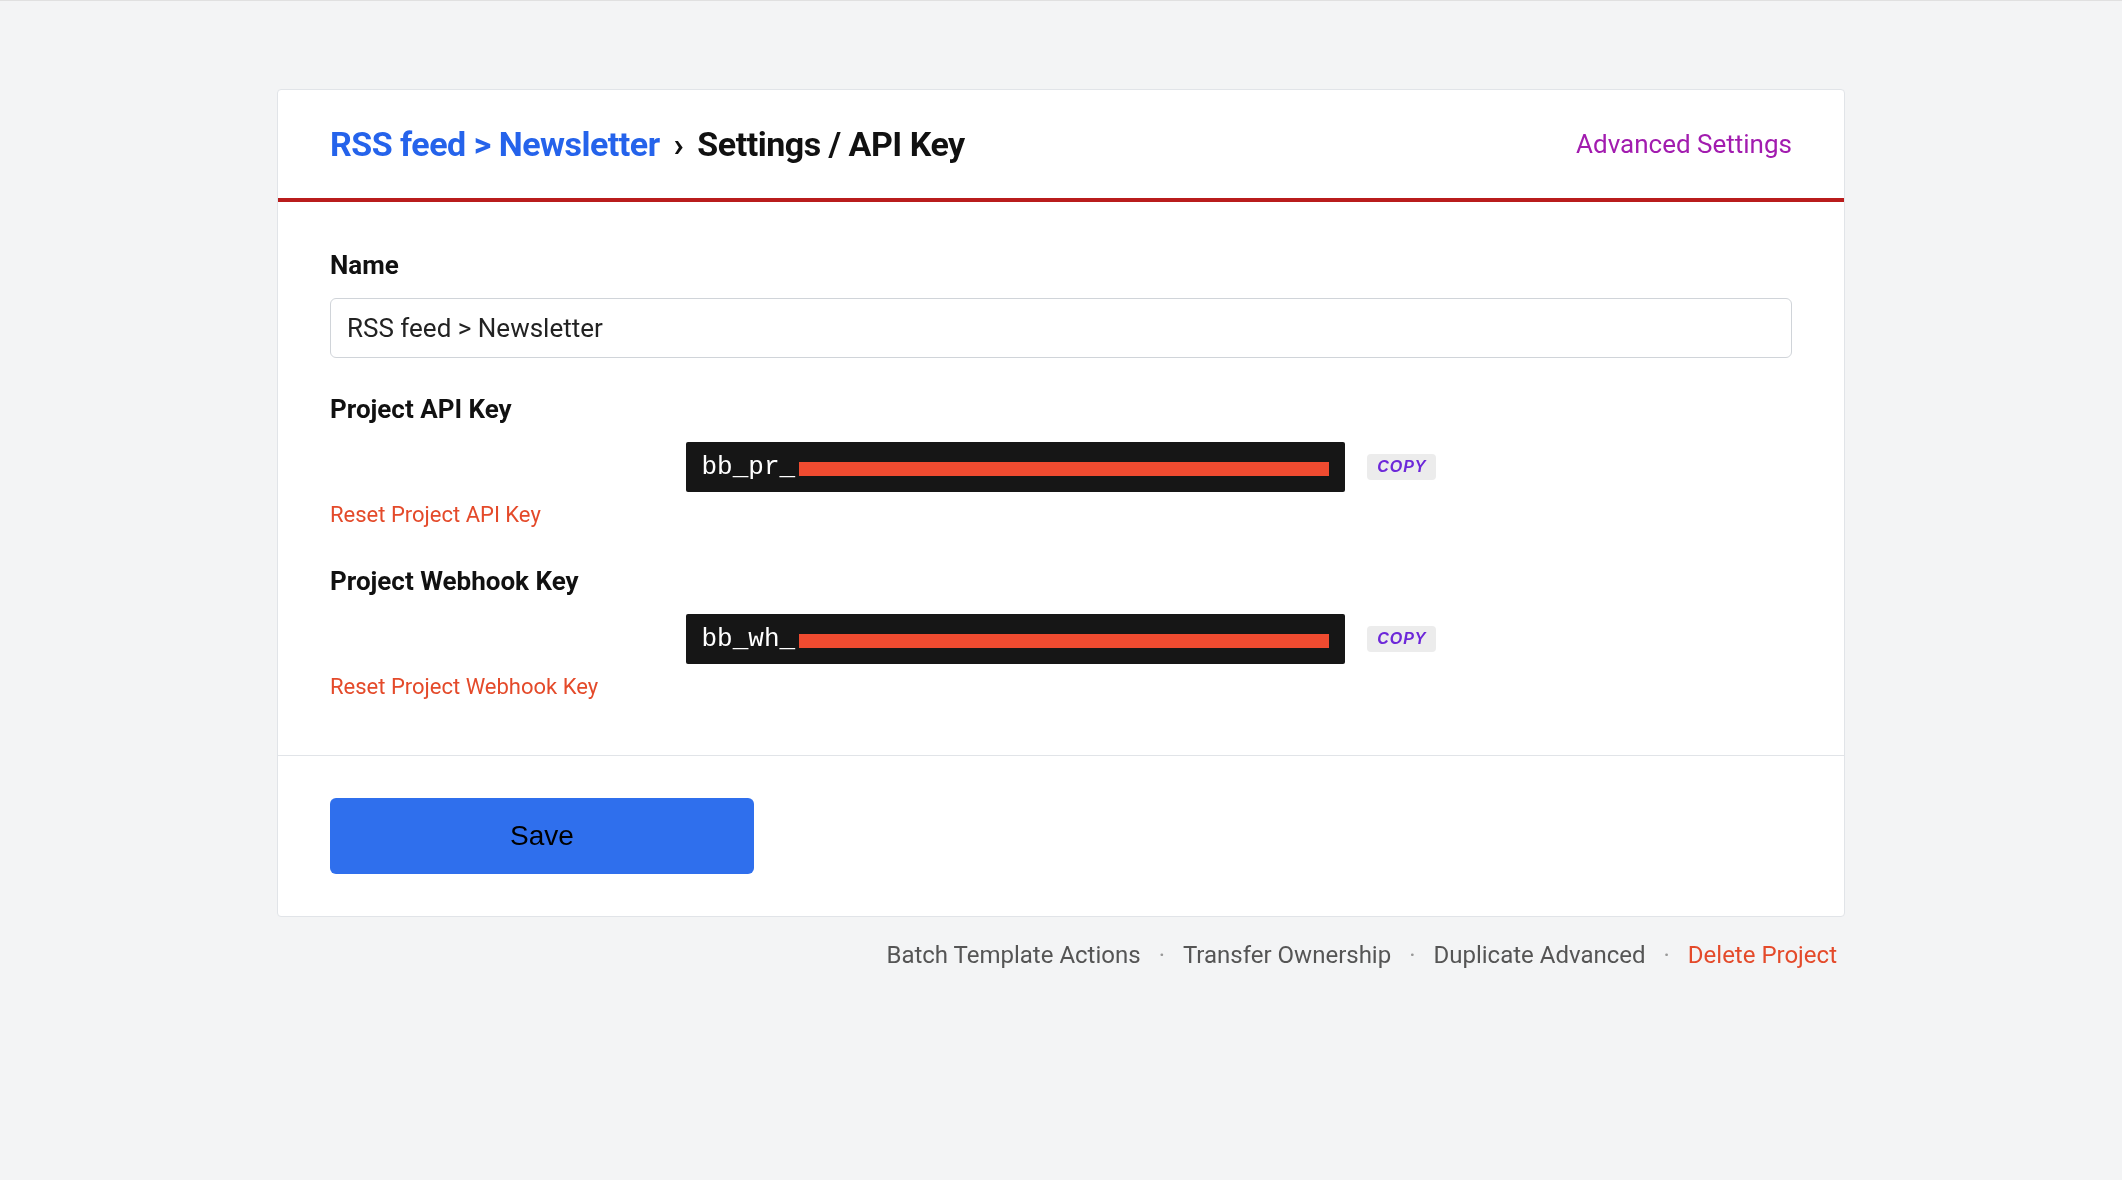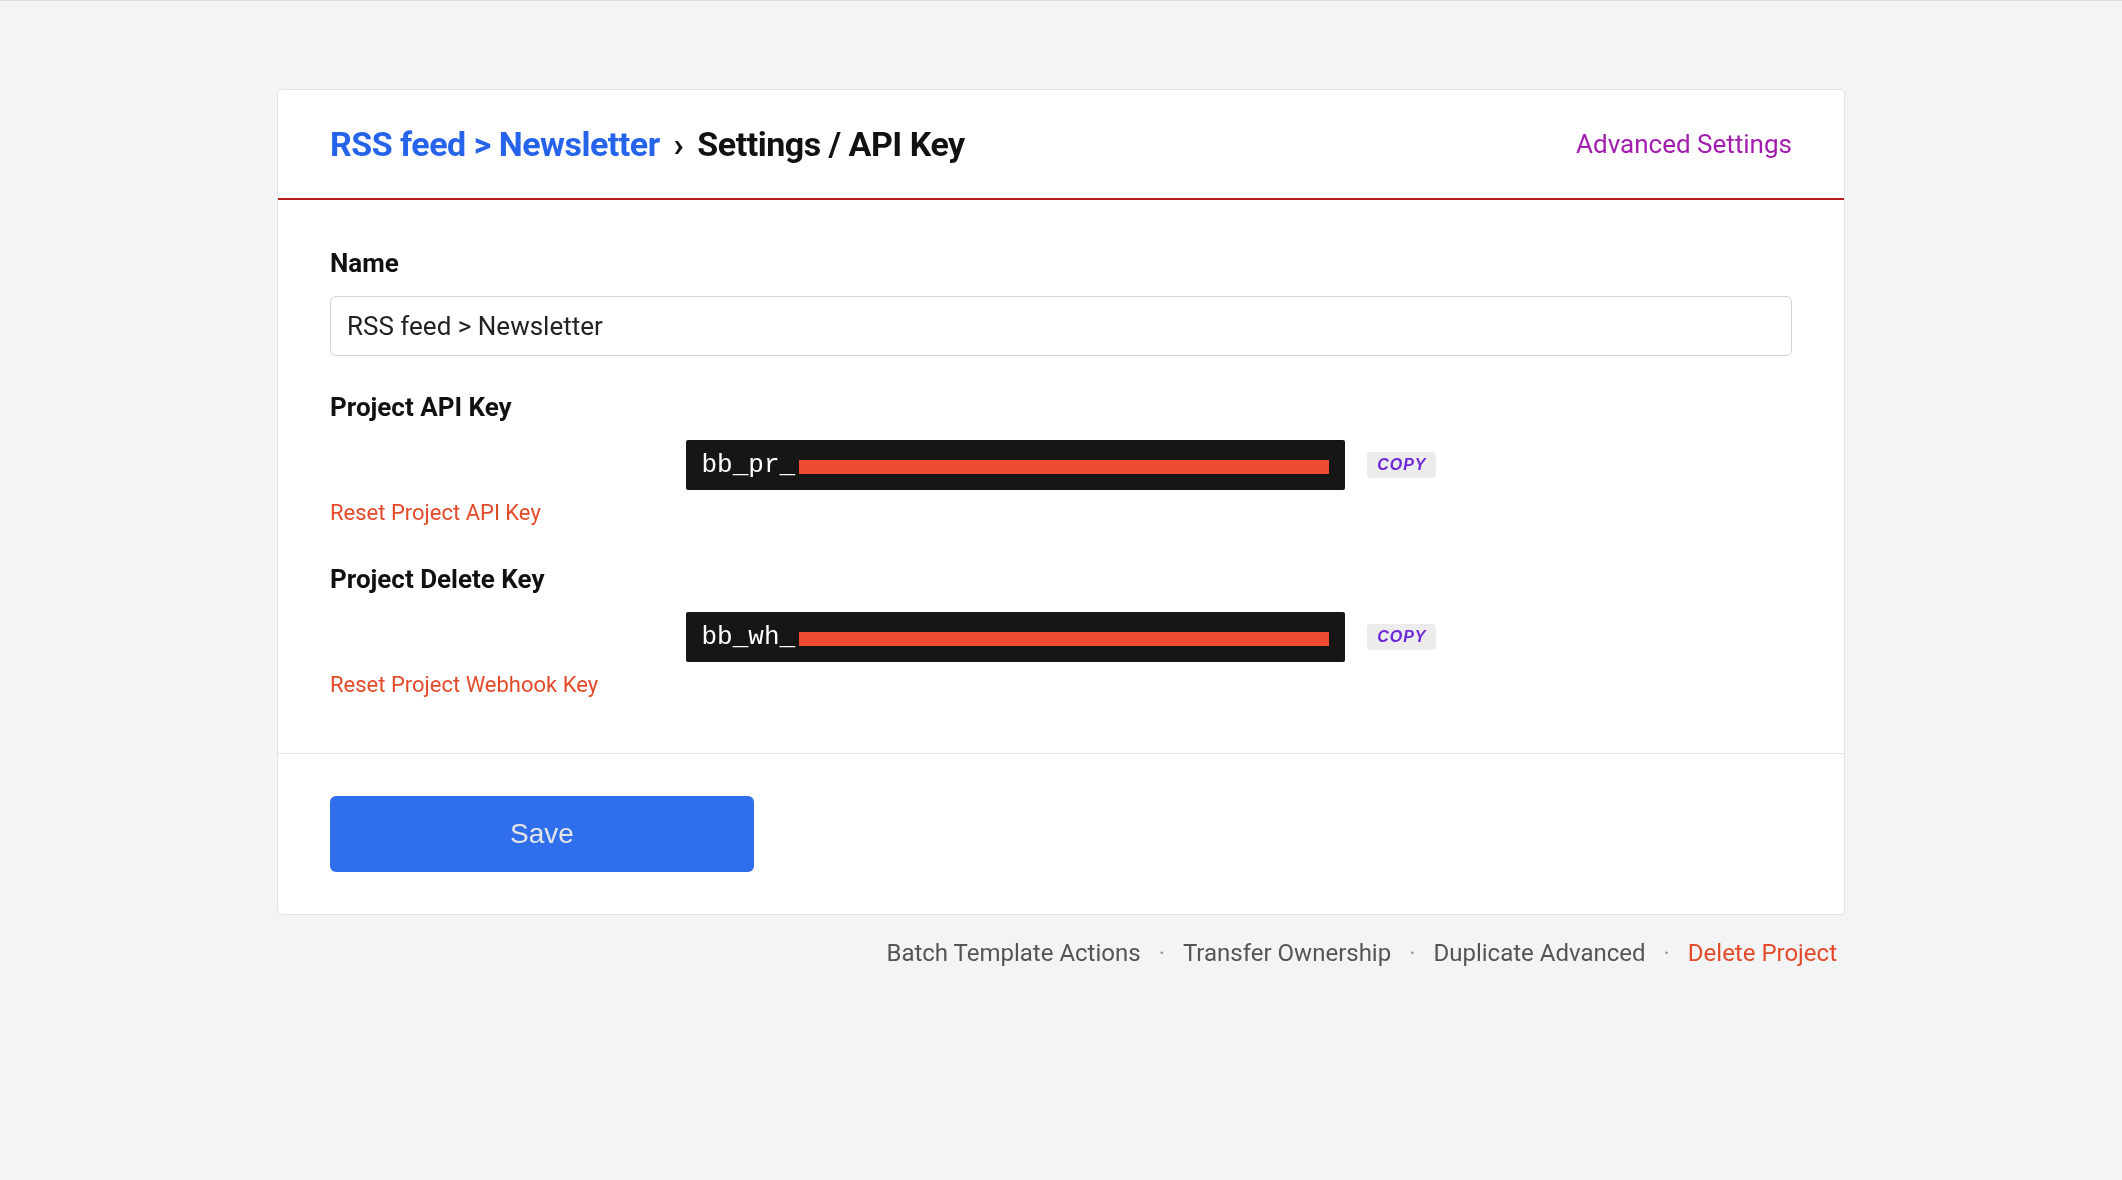--- a/index.html
+++ b/index.html
@@ -27,21 +27,21 @@
       border: 1px solid #e1e4e8;
       border-radius: 4px;
       margin: 88px auto 0 auto;
       width: 1568px;
     }
     .card-header {
       display: flex;
       justify-content: space-between;
       align-items: center;
       padding: 34px 52px 34px 52px;
-      border-bottom: 2px solid #b91c1c;
+      border-bottom: 4px solid #b91c1c;
     }
     .breadcrumb {
       font-size: 34px;
       font-weight: 700;
       letter-spacing: -0.5px;
     }
     .breadcrumb .bc-link {
       color: #2563eb;
     }
     .breadcrumb .bc-sep {
@@ -140,21 +140,21 @@
       cursor: pointer;
     }
     .reset-link.last {
       margin-bottom: 0;
     }
     .card-footer {
       padding: 42px 52px;
     }
     .save-btn {
       background: #2f6fed;
-      color: #e5e5e5;
+      color: #000000;
       border: none;
       border-radius: 6px;
       font-size: 28px;
       padding: 22px 0;
       width: 424px;
       cursor: pointer;
     }
     .footer-actions {
       width: 1568px;
       margin: 24px auto 0 auto;
@@ -201,21 +201,21 @@
     <label class="field-label">Project API Key</label>
     <div class="key-row">
       <div class="key-box">
         <span>bb_pr_</span>
         <span class="redaction w1"></span>
       </div>
       <button class="copy-btn">COPY</button>
     </div>
     <a class="reset-link">Reset Project API Key</a>
 
-    <label class="field-label">Project Delete Key</label>
+    <label class="field-label">Project Webhook Key</label>
     <div class="key-row">
       <div class="key-box">
         <span>bb_wh_</span>
         <span class="redaction w2"></span>
       </div>
       <button class="copy-btn">COPY</button>
     </div>
     <a class="reset-link last">Reset Project Webhook Key</a>
   </div>
 

